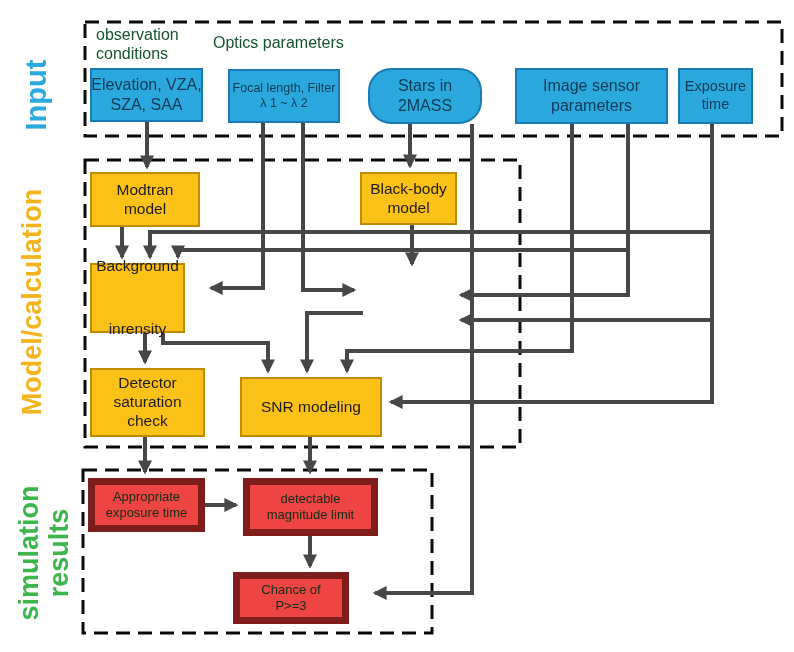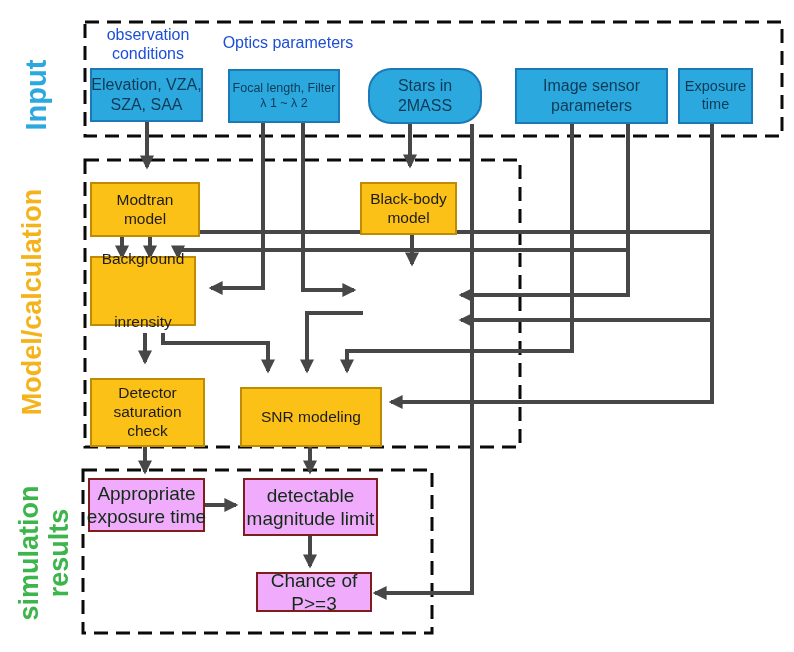--- a/index.html
+++ b/index.html
@@ -7,34 +7,34 @@
     position:relative;width:794px;height:652px;background:#ffffff;
     font-family:"Liberation Sans","DejaVu Sans",sans-serif;overflow:hidden;
   }
   .layer{position:absolute;left:0;top:0;z-index:1;}
   .node{
     position:absolute;display:flex;flex-direction:column;justify-content:center;
     align-items:center;text-align:center;line-height:1.22;z-index:2;box-sizing:border-box;
   }
   .node span{display:block;white-space:nowrap;}
   .blue{background:#2BA9DE;border:2px solid #1B7AB6;color:#0F3A56;font-size:16px;}
-  .yellow{background:#FCC116;border:2px solid #C08B00;color:#1C1C1C;font-size:15.5px;margin-top:10px;}
-  .green{background:#f0abfc;border:2px solid #7f1d1d;color:#122B16;font-size:19px;}
+  .yellow{background:#FCC116;border:2px solid #C08B00;color:#1C1C1C;font-size:15.5px;}
+  .green{background:#ef4444;border:7px solid #7f1d1d;color:#122B16;font-size:13px;}
   .small{font-size:12.5px;}
   .mid{font-size:14.5px;}
   .vlabel{
     position:absolute;transform:rotate(-90deg);font-weight:bold;text-align:center;
     z-index:2;line-height:1.12;white-space:nowrap;
   }
   .vlabel span{display:block;}
   .lbl-input{left:-23px;top:78px;width:120px;height:34px;font-size:29px;color:#2BA9DE;}
   .lbl-model{left:-116px;top:285px;width:300px;height:34px;font-size:27px;color:#F5B31B;}
   .lbl-results{left:-55px;top:522px;width:200px;height:62px;font-size:27px;color:#3CB54A;}
   .heading{
-    position:absolute;color:#1d4ed8;font-size:16px;text-align:center;
+    position:absolute;color:#14532d;font-size:16px;text-align:left;
     line-height:1.18;z-index:2;
   }
   .heading span{display:block;}
   .h-obs{left:96px;top:26px;width:104px;}
   .h-opt{left:213px;top:34px;width:150px;}
 </style>
 </head>
 <body>
 
 <div class="stage">
@@ -117,39 +117,39 @@
   </div>
 
   <div class="node yellow" style="left:90px;top:172px;width:110px;height:55px;">
     <span>Modtran</span>
     <span>model</span>
   </div>
   <div class="node yellow" style="left:360px;top:172px;width:97px;height:53px;">
     <span>Black-body</span>
     <span>model</span>
   </div>
-  <div class="node yellow" style="left:90px;top:246px;width:106px;height:70px;gap:44px;">
+  <div class="node yellow" style="left:90px;top:263px;width:95px;height:70px;gap:44px;">
     <span>Background</span>
     <span>inrensity</span>
   </div>
   <div class="node yellow" style="left:90px;top:368px;width:115px;height:69px;">
     <span>Detector</span>
     <span>saturation</span>
     <span>check</span>
   </div>
   <div class="node yellow" style="left:240px;top:377px;width:142px;height:60px;">
     <span>SNR modeling</span>
   </div>
 
   <div class="node green" style="left:88px;top:478px;width:117px;height:54px;">
     <span>Appropriate</span>
     <span>exposure time</span>
   </div>
   <div class="node green" style="left:243px;top:478px;width:135px;height:58px;">
     <span>detectable</span>
     <span>magnitude limit</span>
   </div>
-  <div class="node green" style="left:256px;top:572px;width:116px;height:40px;">
+  <div class="node green" style="left:233px;top:572px;width:116px;height:52px;">
     <span>Chance of</span>
     <span>P&gt;=3</span>
   </div>
 
 </div>
 
 </body></html>

